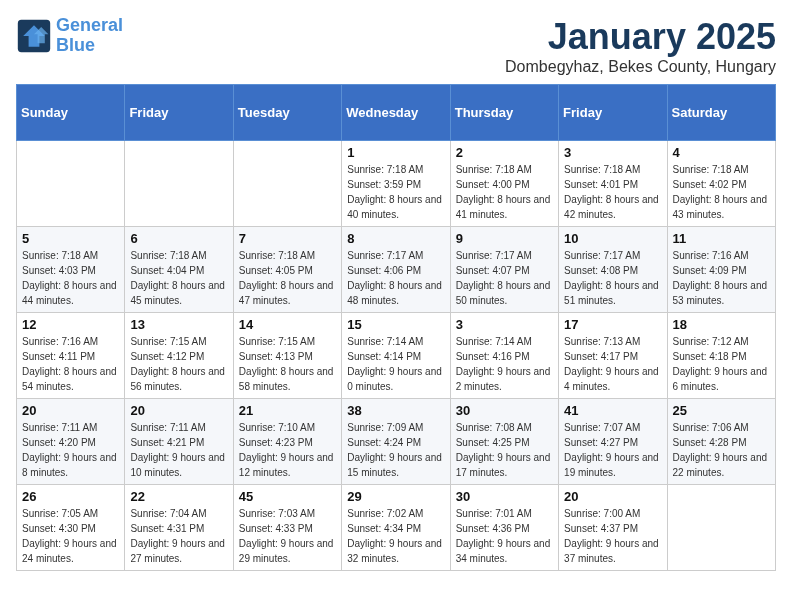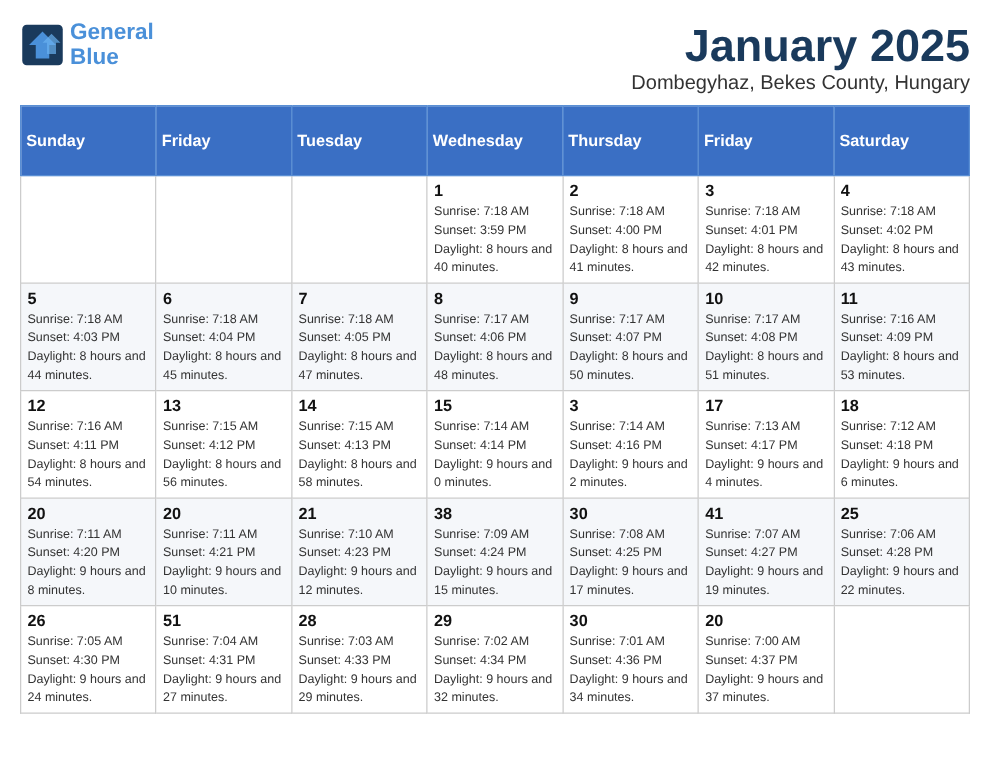--- a/index.html
+++ b/index.html
@@ -232,25 +232,25 @@
           <div class="day-num">25</div>
           <div class="day-info">Sunrise: 7:06 AM<br>Sunset: 4:28 PM<br>Daylight: 9 hours and 22 minutes.</div>
         </td>
       </tr>
       <tr>
         <td>
           <div class="day-num">26</div>
           <div class="day-info">Sunrise: 7:05 AM<br>Sunset: 4:30 PM<br>Daylight: 9 hours and 24 minutes.</div>
         </td>
         <td>
-          <div class="day-num">51</div>
+          <div class="day-num">22</div>
           <div class="day-info">Sunrise: 7:04 AM<br>Sunset: 4:31 PM<br>Daylight: 9 hours and 27 minutes.</div>
         </td>
         <td>
-          <div class="day-num">28</div>
+          <div class="day-num">45</div>
           <div class="day-info">Sunrise: 7:03 AM<br>Sunset: 4:33 PM<br>Daylight: 9 hours and 29 minutes.</div>
         </td>
         <td>
           <div class="day-num">29</div>
           <div class="day-info">Sunrise: 7:02 AM<br>Sunset: 4:34 PM<br>Daylight: 9 hours and 32 minutes.</div>
         </td>
         <td>
           <div class="day-num">30</div>
           <div class="day-info">Sunrise: 7:01 AM<br>Sunset: 4:36 PM<br>Daylight: 9 hours and 34 minutes.</div>
         </td>

